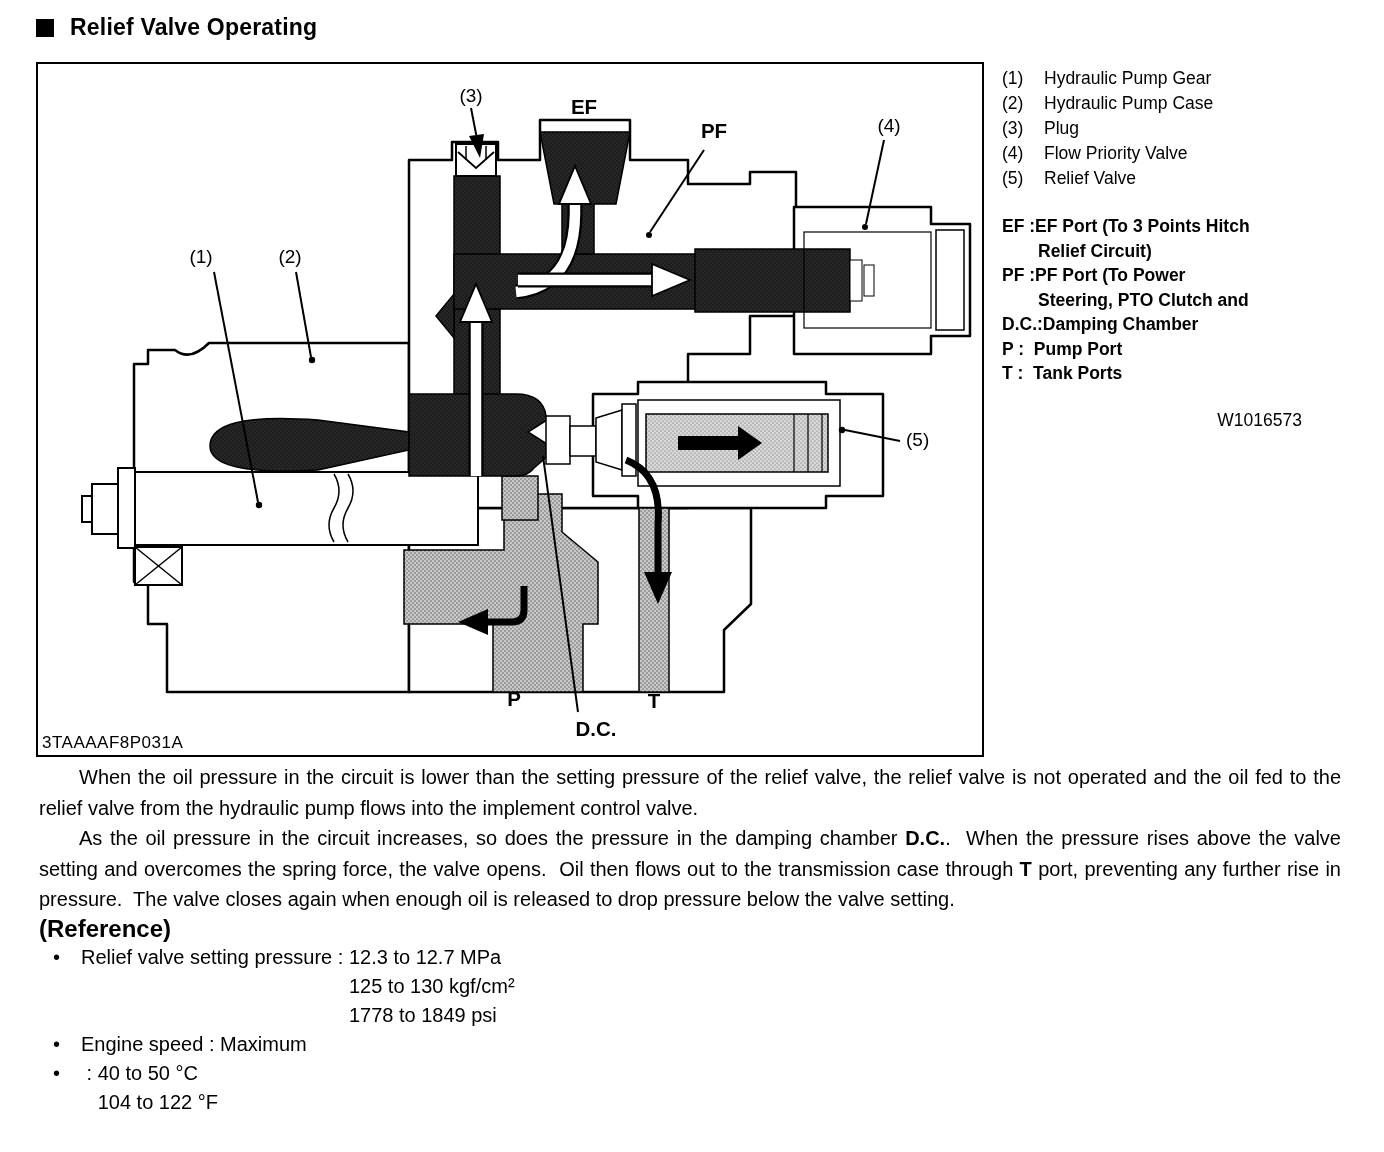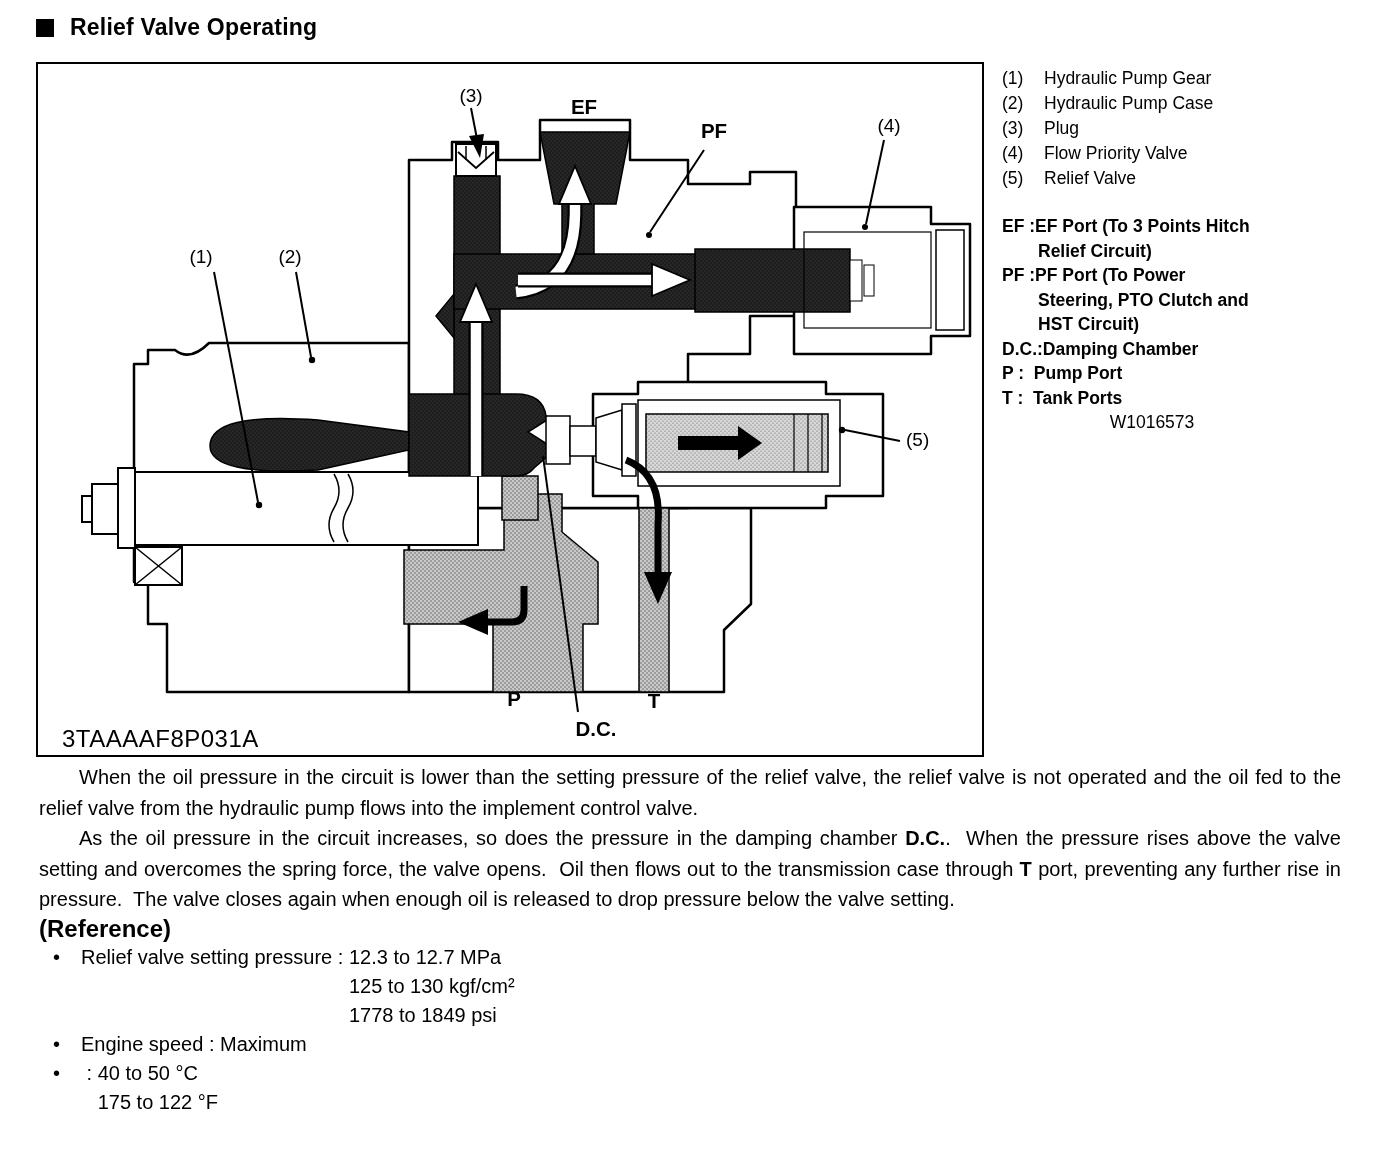--- a/index.html
+++ b/index.html
@@ -18,32 +18,32 @@
   .title-text { font-size: 23px; font-weight: bold; letter-spacing: 0.2px; }
 
   
   .figure-box {
     left: 36px; top: 62px;
     width: 944px; height: 691px;
     border: 2px solid #000;
   }
   .figure-box svg { position: absolute; left: 0; top: 0; }
   .figure-code {
-    position: absolute; left: 24px; bottom: 2px;
-    font-size: 24px; letter-spacing: 0.5px; margin-top: 16px;
+    position: absolute; left: 4px; bottom: 2px;
+    font-size: 17px; letter-spacing: 0.5px; margin-top: 16px;
   }
 
   
   .legend { left: 1002px; top: 66px; width: 382px; font-size: 17.5px; }
   .legend-item { display: flex; line-height: 25px; }
   .legend-item .num { width: 42px; flex: 0 0 42px; }
   .legend-ports { margin-top: 23px; font-weight: bold; line-height: 24.5px; }
   .port-line { white-space: pre; }
   .port-line.indent { padding-left: 36px; }
-  .legend-refcode { margin-top: 0; width: 300px; text-align: center; font-weight: normal; }
+  .legend-refcode { margin-top: 22px; width: 300px; text-align: right; font-weight: normal; }
 
   
   .body-text { left: 39px; top: 762px; width: 1302px; font-size: 20px; }
   .para {
     line-height: 30.5px;
     text-align: justify;
     text-indent: 40px;
     white-space: pre-wrap;
   }
   .para b { font-weight: bold; }
@@ -221,21 +221,20 @@
   <div class="legend-item">
     <span class="num">(5)</span>
     <span>Relief Valve</span>
   </div>
 
   <div class="legend-ports">
     <div class="port-line">EF :EF Port (To 3 Points Hitch</div>
     <div class="port-line indent">Relief Circuit)</div>
     <div class="port-line">PF :PF Port (To Power</div>
     <div class="port-line indent">Steering, PTO Clutch and</div>
-    <div class="port-line indent">HST Circuit)</div>
     <div class="port-line">D.C.:Damping Chamber</div>
     <div class="port-line">P :  Pump Port</div>
     <div class="port-line">T :  Tank Ports</div>
     <div class="legend-refcode">W1016573</div>
   </div>
 </div>
 
 <div class="abs body-text">
   <div class="para">When the oil pressure in the circuit is lower than the setting pressure of the relief valve, the relief valve is not operated and the oil fed to the relief valve from the hydraulic pump flows into the implement control valve.</div>
   <div class="para"><span>As the oil pressure in the circuit increases, so does the pressure in the damping chamber </span><b>D.C.</b><span>.  When the pressure rises above the valve setting and overcomes the spring force, the valve opens.  Oil then flows out to the transmission case through </span><b>T</b><span> port, preventing any further rise in pressure.  The valve closes again when enough oil is released to drop pressure below the valve setting.</span></div>
@@ -260,16 +259,16 @@
     <span class="ref-values">
       <div>Maximum</div>
     </span>
   </div>
 
   <div class="ref-item">
     <span class="ref-bullet">•</span>
     <span class="ref-sep"> : </span>
     <span class="ref-values">
       <div>40 to 50 °C</div>
-      <div>175 to 122 °F</div>
+      <div>104 to 122 °F</div>
     </span>
   </div>
 </div>
 
 </body></html>

